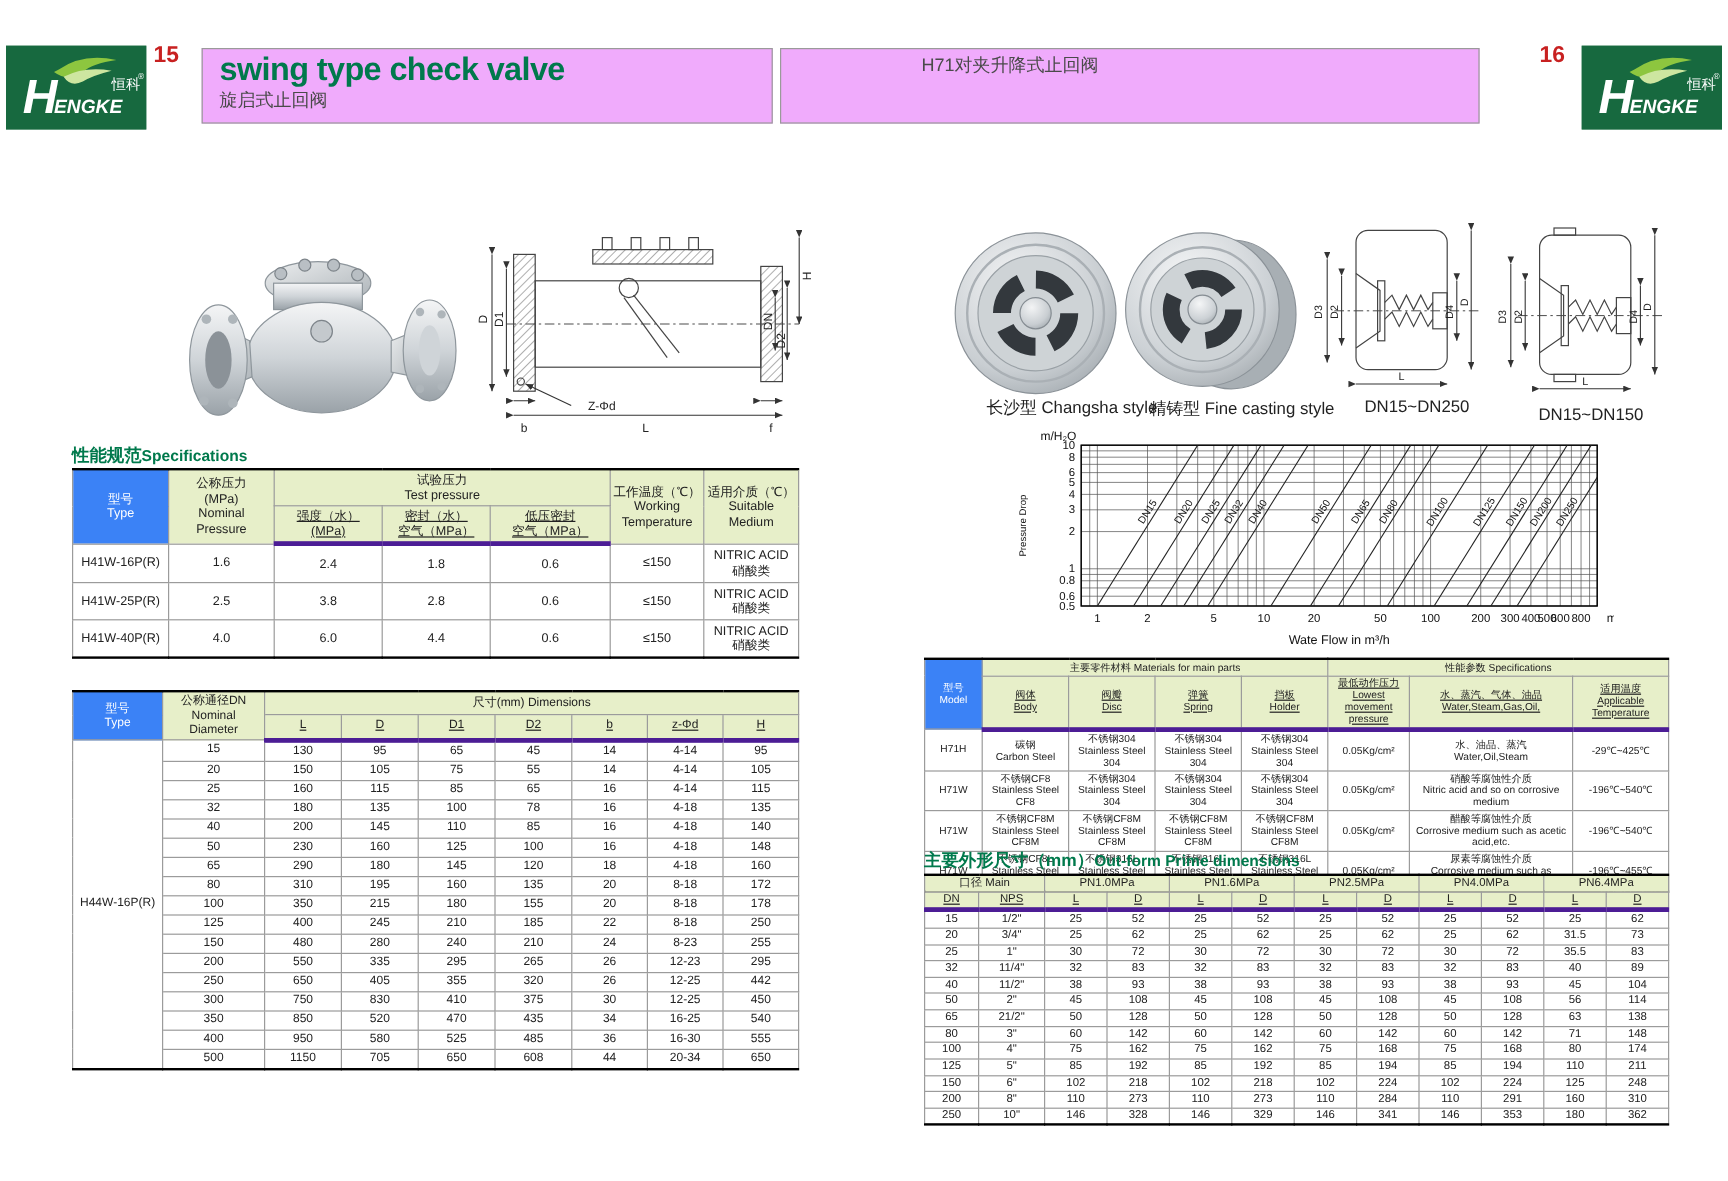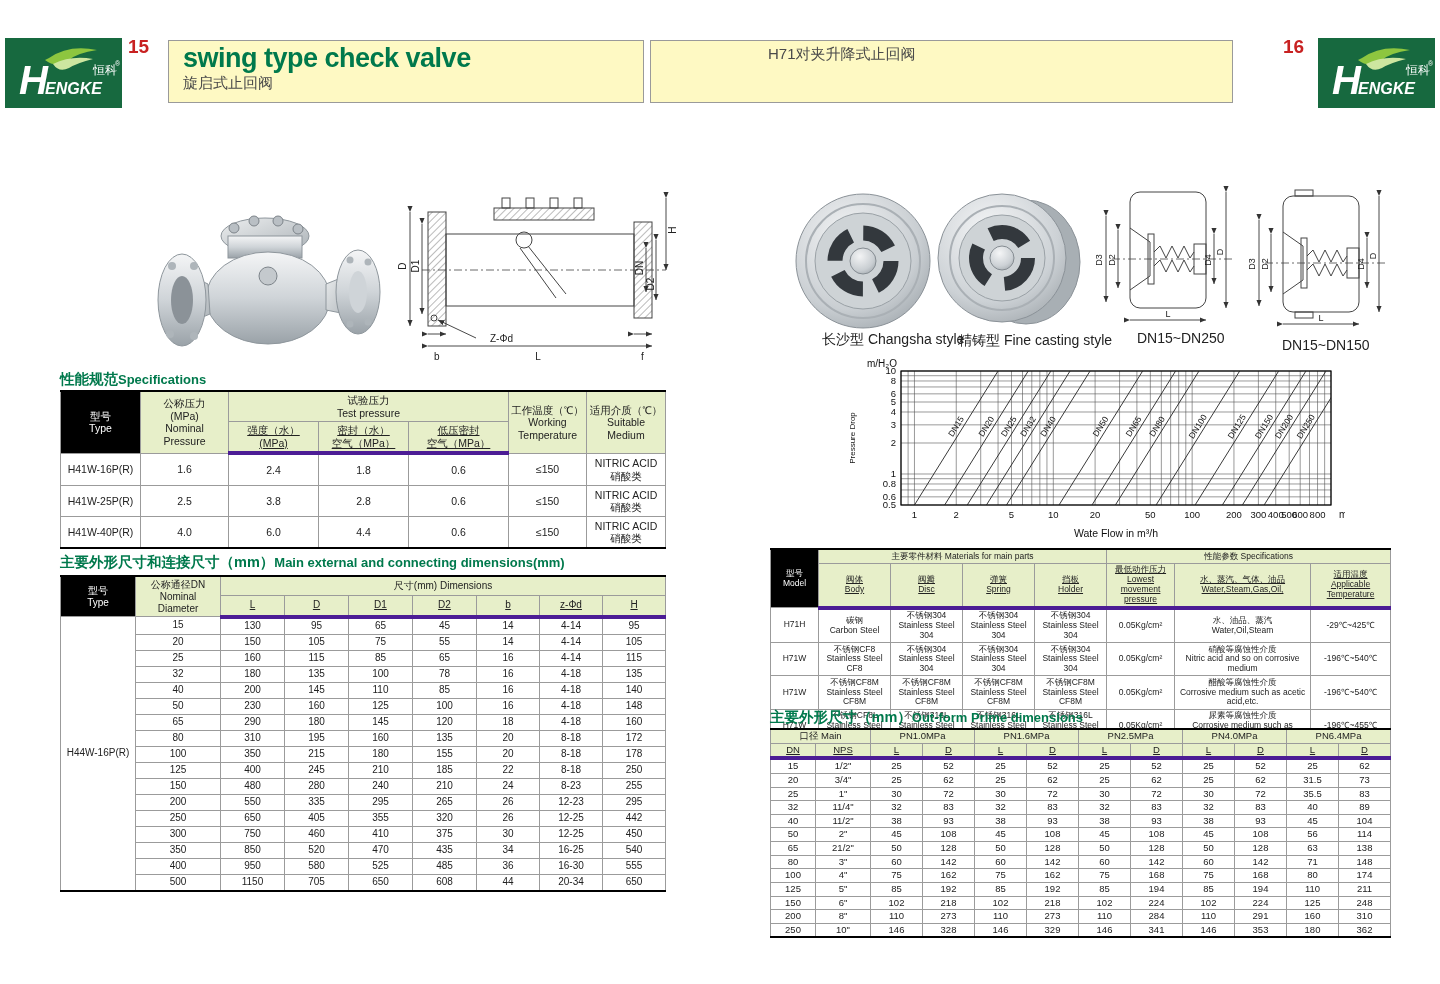--- a/index.html
+++ b/index.html
@@ -7,42 +7,42 @@
     font-family:"Liberation Sans",sans-serif;color:#222;overflow:hidden;}
   .abs{position:absolute;}
 
   
   .logo{position:absolute;width:117px;height:70px;background:#17693f;overflow:hidden;}
   .logo-left{left:5px;top:38px;}
   .logo-right{left:1318px;top:38px;}
   .pagenum{position:absolute;top:36px;font-size:19px;font-weight:bold;color:#c82121;}
   #pn-left{left:128px;}
   #pn-right{left:1283px;}
-  .titlebox{position:absolute;top:40px;height:61px;border:1px solid #9a9a9a;background:#fef9c3;}
+  .titlebox{position:absolute;top:40px;height:61px;border:1px solid #9a9a9a;background:#f0abfc;}
   .titlebox-left{left:168px;width:474px;}
   .titlebox-right{left:650px;width:581px;}
   .titlebox .pad{padding:3px 0 0 14px;}
   .titlebox-right .pad{padding-left:117px;}
   .main-title{font-size:27px;font-weight:bold;color:#00794c;line-height:1.08;letter-spacing:-0.5px;}
   .sub-title{font-size:15px;color:#4a4a4a;margin-top:1px;}
 
   
   .section-head{position:absolute;font-weight:bold;color:#00794c;white-space:nowrap;}
   .section-head .cn{font-size:14.5px;}
   .section-head .en{font-size:13px;margin-left:0;}
   .unit-note{position:absolute;font-size:10px;color:#333;}
 
   
   .twrap{position:absolute;}
   table{border-collapse:collapse;table-layout:fixed;width:100%;
     border-top:2px solid #000;border-bottom:2px solid #000;}
   td,th{border:1px solid #9b9b9b;text-align:center;vertical-align:middle;
     font-weight:normal;padding:2px 1px;line-height:1.2;}
   thead tr:last-child th{border-bottom:4px solid #4c1d95;text-decoration:underline;}
-  .dark{background:#000000;color:#fff;}
+  .dark{background:#3b82f6;color:#fff;}
   .lite{background:#e7efc9;}
   #spec-table td,#spec-table th{font-size:10.5px;}
   #spec-table tbody td{height:26px;}
   #dims-table td,#dims-table th{font-size:10px;padding:1.5px 1px;}
   #materials-table td,#materials-table th{font-size:8.5px;line-height:1.15;padding:1.5px 1px;}
   #outform-table td,#outform-table th{font-size:9.5px;line-height:1.12;padding:1px 1px;}
 
   
   .caption{position:absolute;font-size:14px;color:#222;white-space:nowrap;margin-left:20px;}
 
@@ -231,23 +231,20 @@
             <td>6.0</td>
             <td>4.4</td>
             <td>0.6</td>
             <td>≤150</td>
             <td>NITRIC ACID<br>硝酸类</td>
           </tr>
         </tbody>
     </table>
   </div>
 
-  <div class="section-head" style="left:60px;top:553px;">
-    <span class="cn">主要外形尺寸和连接尺寸（mm）</span><span class="en">Main external and connecting dimensions(mm)</span>
-  </div>
   <div class="twrap" style="left:60px;top:575px;width:605px;">
     <table id="dims-table">
       <colgroup>
           <col style="width:75px">
           <col style="width:85px">
           <col style="width:64px">
           <col style="width:64px">
           <col style="width:64px">
           <col style="width:64px">
           <col style="width:63px">
@@ -398,21 +395,21 @@
             <td>405</td>
             <td>355</td>
             <td>320</td>
             <td>26</td>
             <td>12-25</td>
             <td>442</td>
           </tr>
           <tr>
             <td>300</td>
             <td>750</td>
-            <td>460</td>
+            <td>830</td>
             <td>410</td>
             <td>375</td>
             <td>30</td>
             <td>12-25</td>
             <td>450</td>
           </tr>
           <tr>
             <td>350</td>
             <td>850</td>
             <td>520</td>

